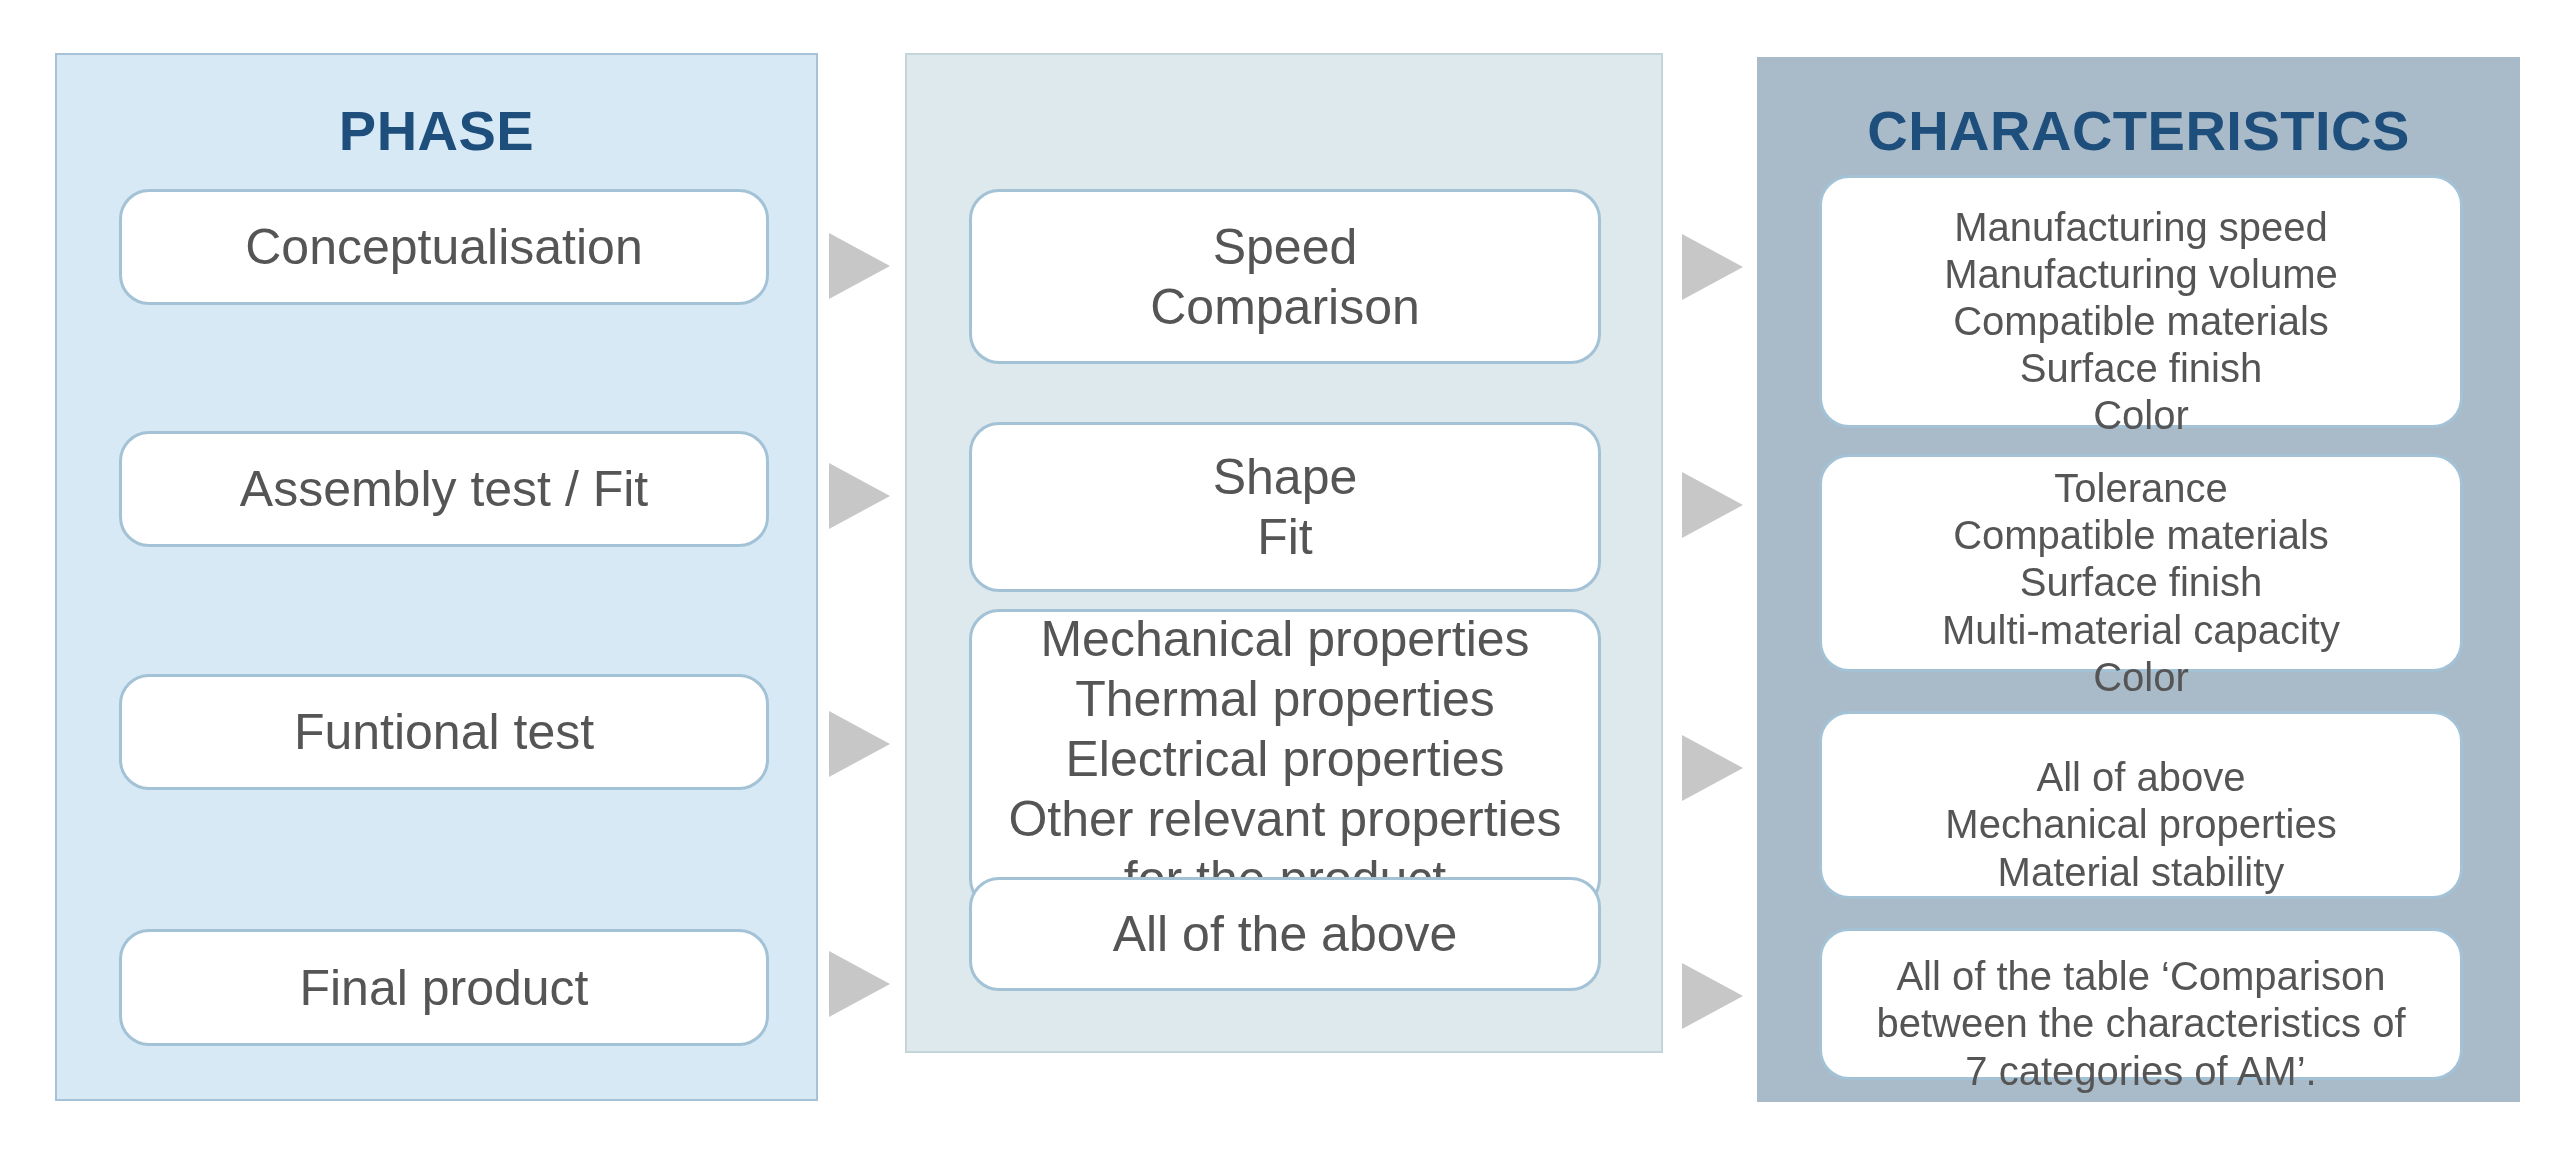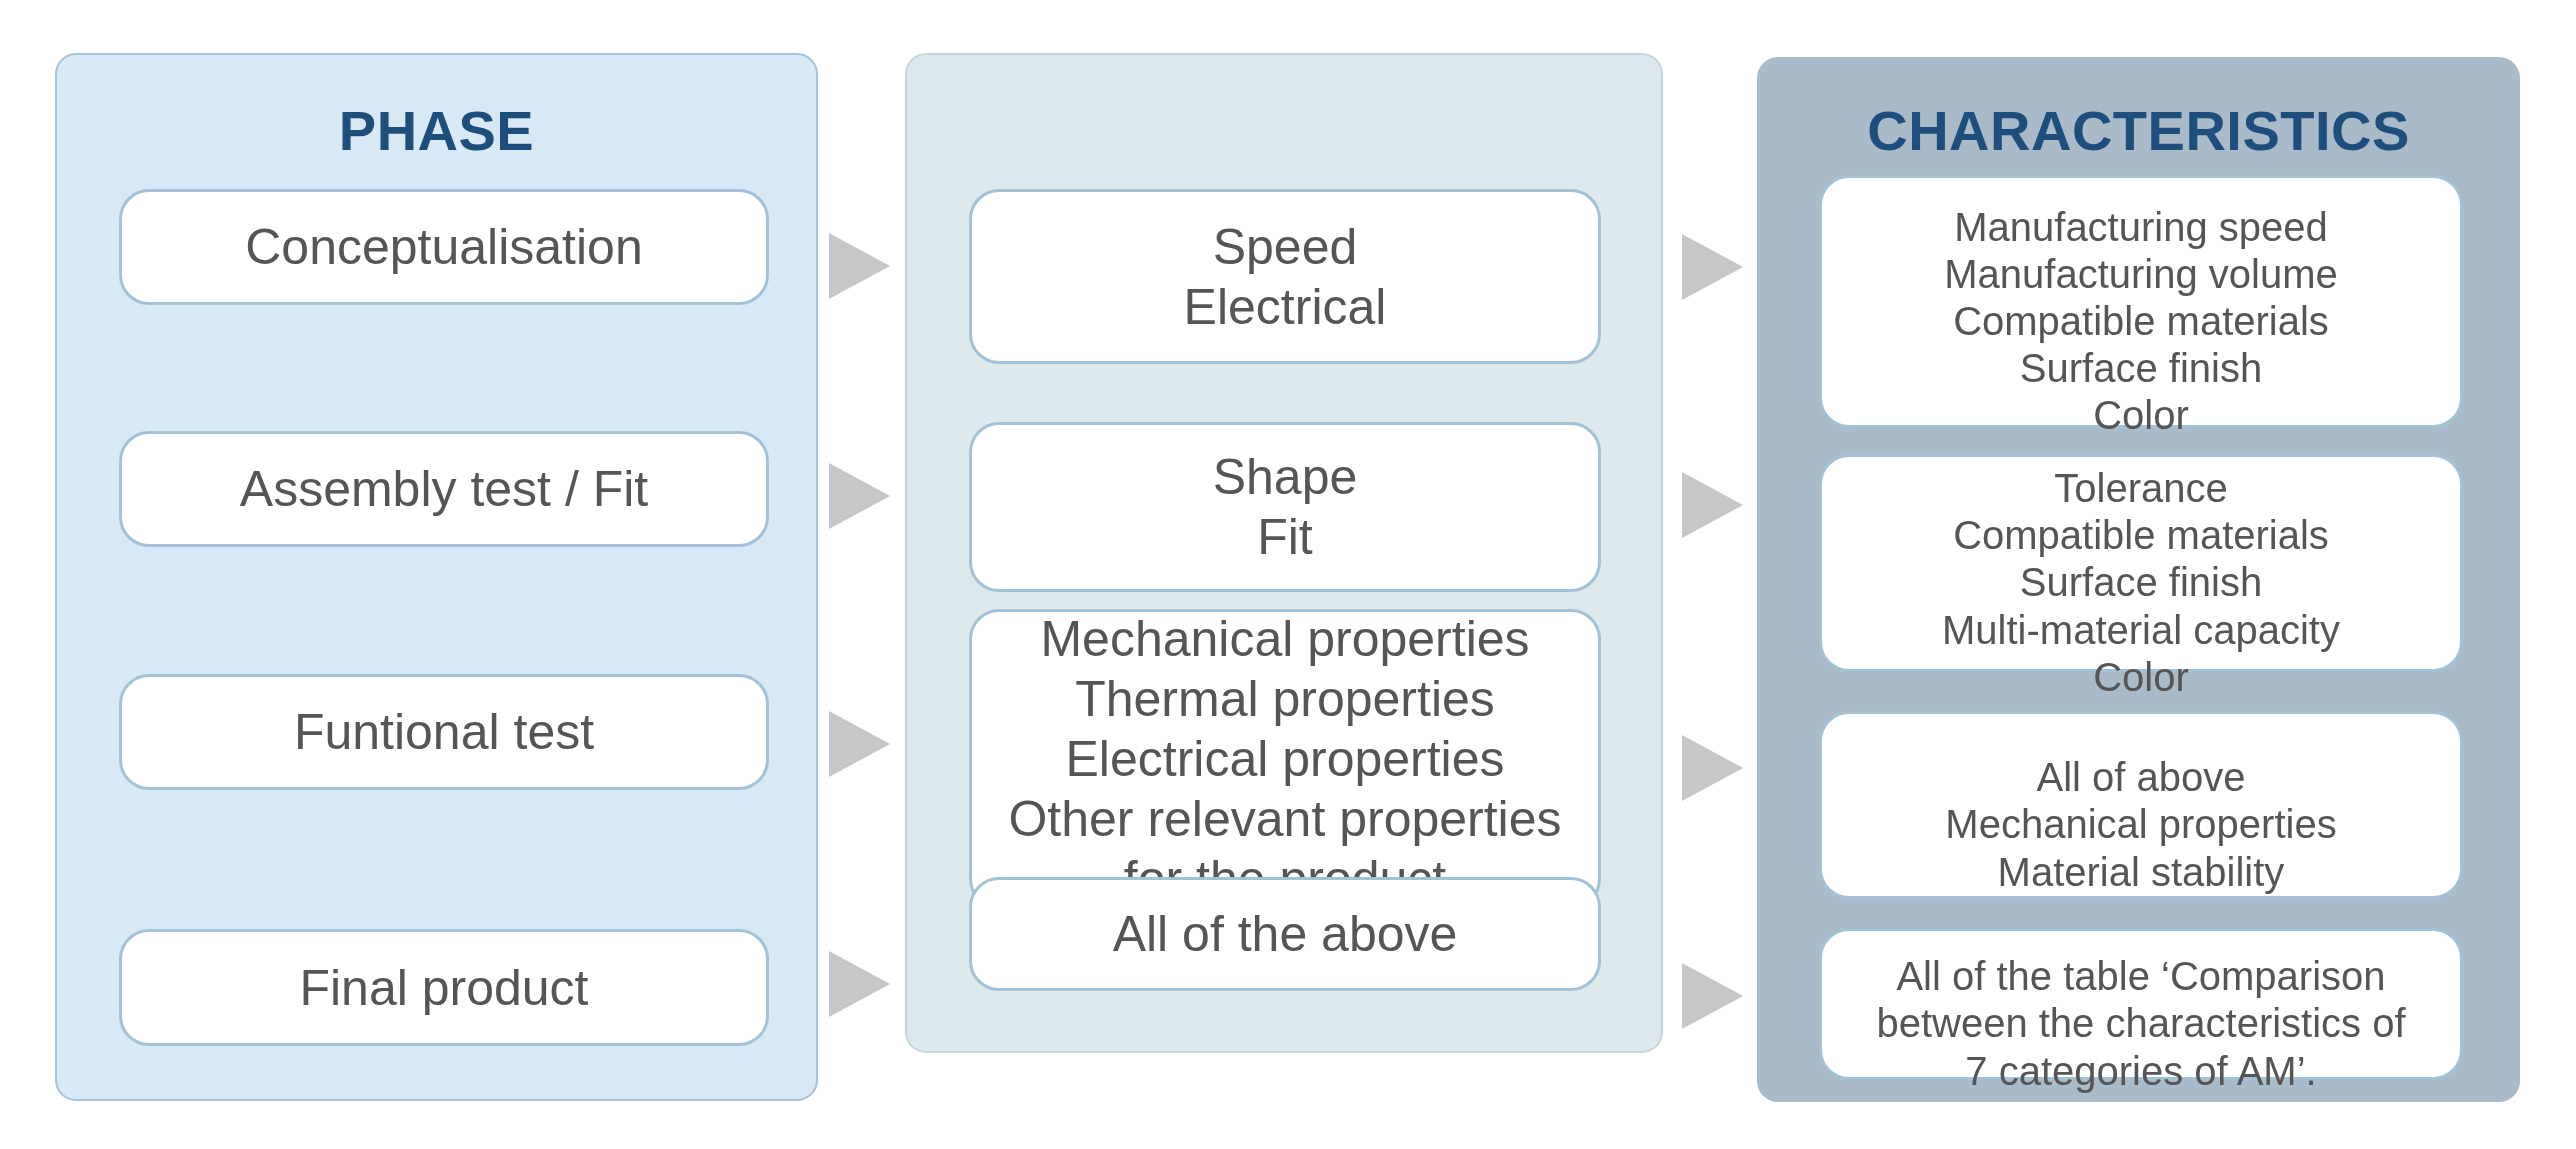--- a/index.html
+++ b/index.html
@@ -14,21 +14,21 @@
     --page_bg:#ffffff;
   }
   html,body{margin:0;padding:0;background:var(--page_bg);}
   .canvas{
     position:relative;
     width:2576px;height:1150px;
     background:var(--page_bg);
     font-family:"Liberation Sans", sans-serif;
     overflow:hidden;
   }
-  .panel{position:absolute;box-sizing:border-box;border-radius:21px;}
+  .panel{position:absolute;box-sizing:border-box;}
   .panel.phase{
     left:55px;top:53px;width:763px;height:1048px;
     background:var(--phase_bg);
     border:2px solid #a6c2d8;
   }
   .panel.req{
     left:905px;top:53px;width:758px;height:1000px;
     background:var(--requirements_bg);
     border:2px solid #c5d6da;
   }
@@ -90,21 +90,21 @@
       <span class="box-text">Funtional test</span>
     </div>
     <div class="box" style="top:874px;height:117px;">
       <span class="box-text">Final product</span>
     </div>
   </section>
 
   <section class="panel req">
     <div class="box" style="top:134px;height:175px;">
       <span class="box-text">Speed
-Electrical</span>
+Comparison</span>
     </div>
     <div class="box" style="top:367px;height:170px;">
       <span class="box-text">Shape
 Fit</span>
     </div>
     <div class="box" style="top:554px;height:300px;">
       <span class="box-text">Mechanical properties
 Thermal properties
 Electrical properties
 Other relevant properties

